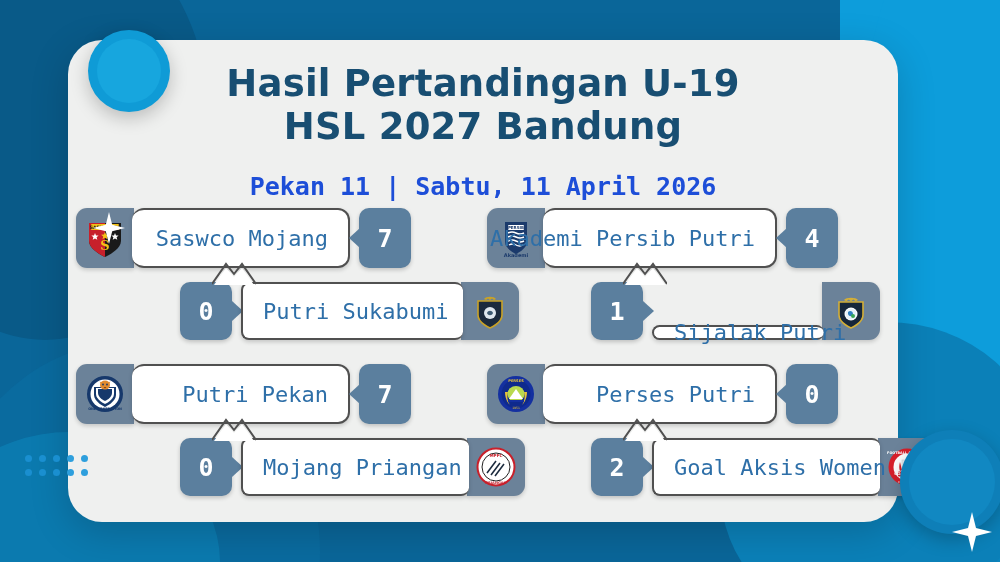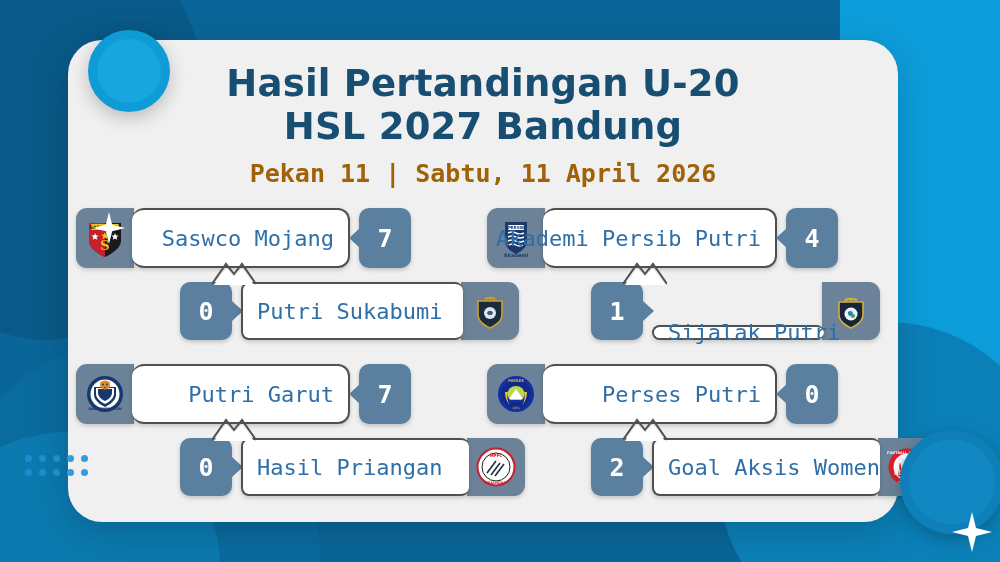--- a/index.html
+++ b/index.html
@@ -83,23 +83,23 @@
   #dots i.lt{ background:#2e9fdd; }
 
   
   #header{ position:absolute; left:0; top:22px; width:830px; text-align:center; }
   #title-1, #title-2{
     font-family:"DejaVu Sans", sans-serif;
     font-weight:bold; font-size:37px; line-height:43px;
     color:#184e72; letter-spacing:.2px;
   }
   #subtitle{
-    margin-top:11px;
+    margin-top:24px;
     font-family:"DejaVu Sans Mono", monospace;
-    font-weight:bold; font-size:25px; color:#a16207;
+    font-weight:bold; font-size:25px; color:#1d4ed8;
   }
 
   
   #matches{
     position:absolute; left:8px; top:168px; width:814px;
     display:grid; grid-template-columns:1fr 1fr; grid-template-rows:1fr 1fr;
     column-gap:8px; row-gap:22px;
   }
   .match{ position:relative; height:134px; }
 
@@ -110,21 +110,21 @@
   }
   .crest-box{
     width:58px; background:#6b8299; border-radius:11px 0 0 11px;
     display:flex; align-items:center; justify-content:center;
     box-shadow:0 2px 4px rgba(0,0,0,.18);
   }
   .crest-box.right{ border-radius:0 11px 11px 0; }
   .name-plate{
     position:relative; background:#fff; border:2px solid #505050;
     display:flex; align-items:center;
-    padding:0 14px;
+    padding:0 20px;
     box-shadow:0 2px 4px rgba(0,0,0,.18);
   }
   .row-home .name-plate{
     width:218px; border-radius:12px; border-left:none; margin-left:-2px;
     justify-content:flex-end;
   }
   .team-name{
     font-family:"DejaVu Sans Mono", monospace;
     font-size:22px; color:#2e6fa8; white-space:nowrap;
   }
@@ -186,21 +186,21 @@
   <div class="bg-right"></div>
   <div class="bg-right-curve"></div>
   <div class="bg-bl-wave"></div>
   <div class="bg-br-wave2"></div>
   <div class="bg-br-wave"></div>
 </div>
 
 <div id="card">
 
   <div id="header">
-    <div id="title-1">Hasil Pertandingan U-20</div>
+    <div id="title-1">Hasil Pertandingan U-19</div>
     <div id="title-2">HSL 2027 Bandung</div>
     <div id="subtitle">Pekan 11 | Sabtu, 11 April 2026</div>
   </div>
 
   <div id="matches">
 
     <div class="match">
       <div class="row-home">
         <div class="crest-box">
           <svg class="crest" viewBox="0 0 40 40">
@@ -297,34 +297,34 @@
             <path d="M13 15h14v4c0 5-7 8-7 8s-7-3-7-8z" fill="#16386b"></path>
             <ellipse cx="20" cy="11" rx="5" ry="4.5" fill="#e08a2e"></ellipse>
             <path d="M16 10l-1.5-2.5 2.5 1zM24 10l1.5-2.5-2.5 1z" fill="#e08a2e"></path>
             <circle cx="18" cy="10.5" r="0.9" fill="#16386b"></circle>
             <circle cx="22" cy="10.5" r="0.9" fill="#16386b"></circle>
             <path d="M18.5 13h3l-1.5 1.6z" fill="#7a3c10"></path>
             <text x="20" y="36" font-size="3.4" font-family="DejaVu Sans, sans-serif" font-weight="bold" fill="#16386b" text-anchor="middle">ONE GENERATION</text>
           </svg>
         </div>
         <div class="name-plate">
-          <span class="team-name">Putri Garut</span>
+          <span class="team-name">Putri Pekan</span>
         </div>
         <div class="score-box">7</div>
       </div>
       <div class="notch">
         <svg width="44" height="24" viewBox="0 0 44 24">
           <path d="M0 22 L14 2 L22 12 L30 2 L44 22" fill="none" stroke="#505050" stroke-width="2"></path>
           <path d="M2 23 L14 6 L22 15 L30 6 L42 23 Z" fill="#fff"></path>
         </svg>
       </div>
       <div class="row-away">
         <div class="score-box">0</div>
         <div class="name-plate">
-          <span class="team-name">Hasil Priangan</span>
+          <span class="team-name">Mojang Priangan</span>
         </div>
         <div class="crest-box right">
           <svg class="crest" viewBox="0 0 40 40">
             <circle cx="20" cy="20" r="18.5" fill="#fff"></circle>
             <circle cx="20" cy="20" r="18.5" fill="none" stroke="#c8202b" stroke-width="2"></circle>
             <circle cx="20" cy="20" r="14" fill="#fff" stroke="#222" stroke-width="1"></circle>
             <text x="20" y="9.5" font-size="4.2" font-family="DejaVu Sans, sans-serif" font-weight="bold" fill="#c8202b" text-anchor="middle">MPFC</text>
             <g stroke="#1b2a3d" stroke-width="1.5">
               <path d="M11 26 L20 14"></path>
                 <path d="M15 28 L24 16"></path>

